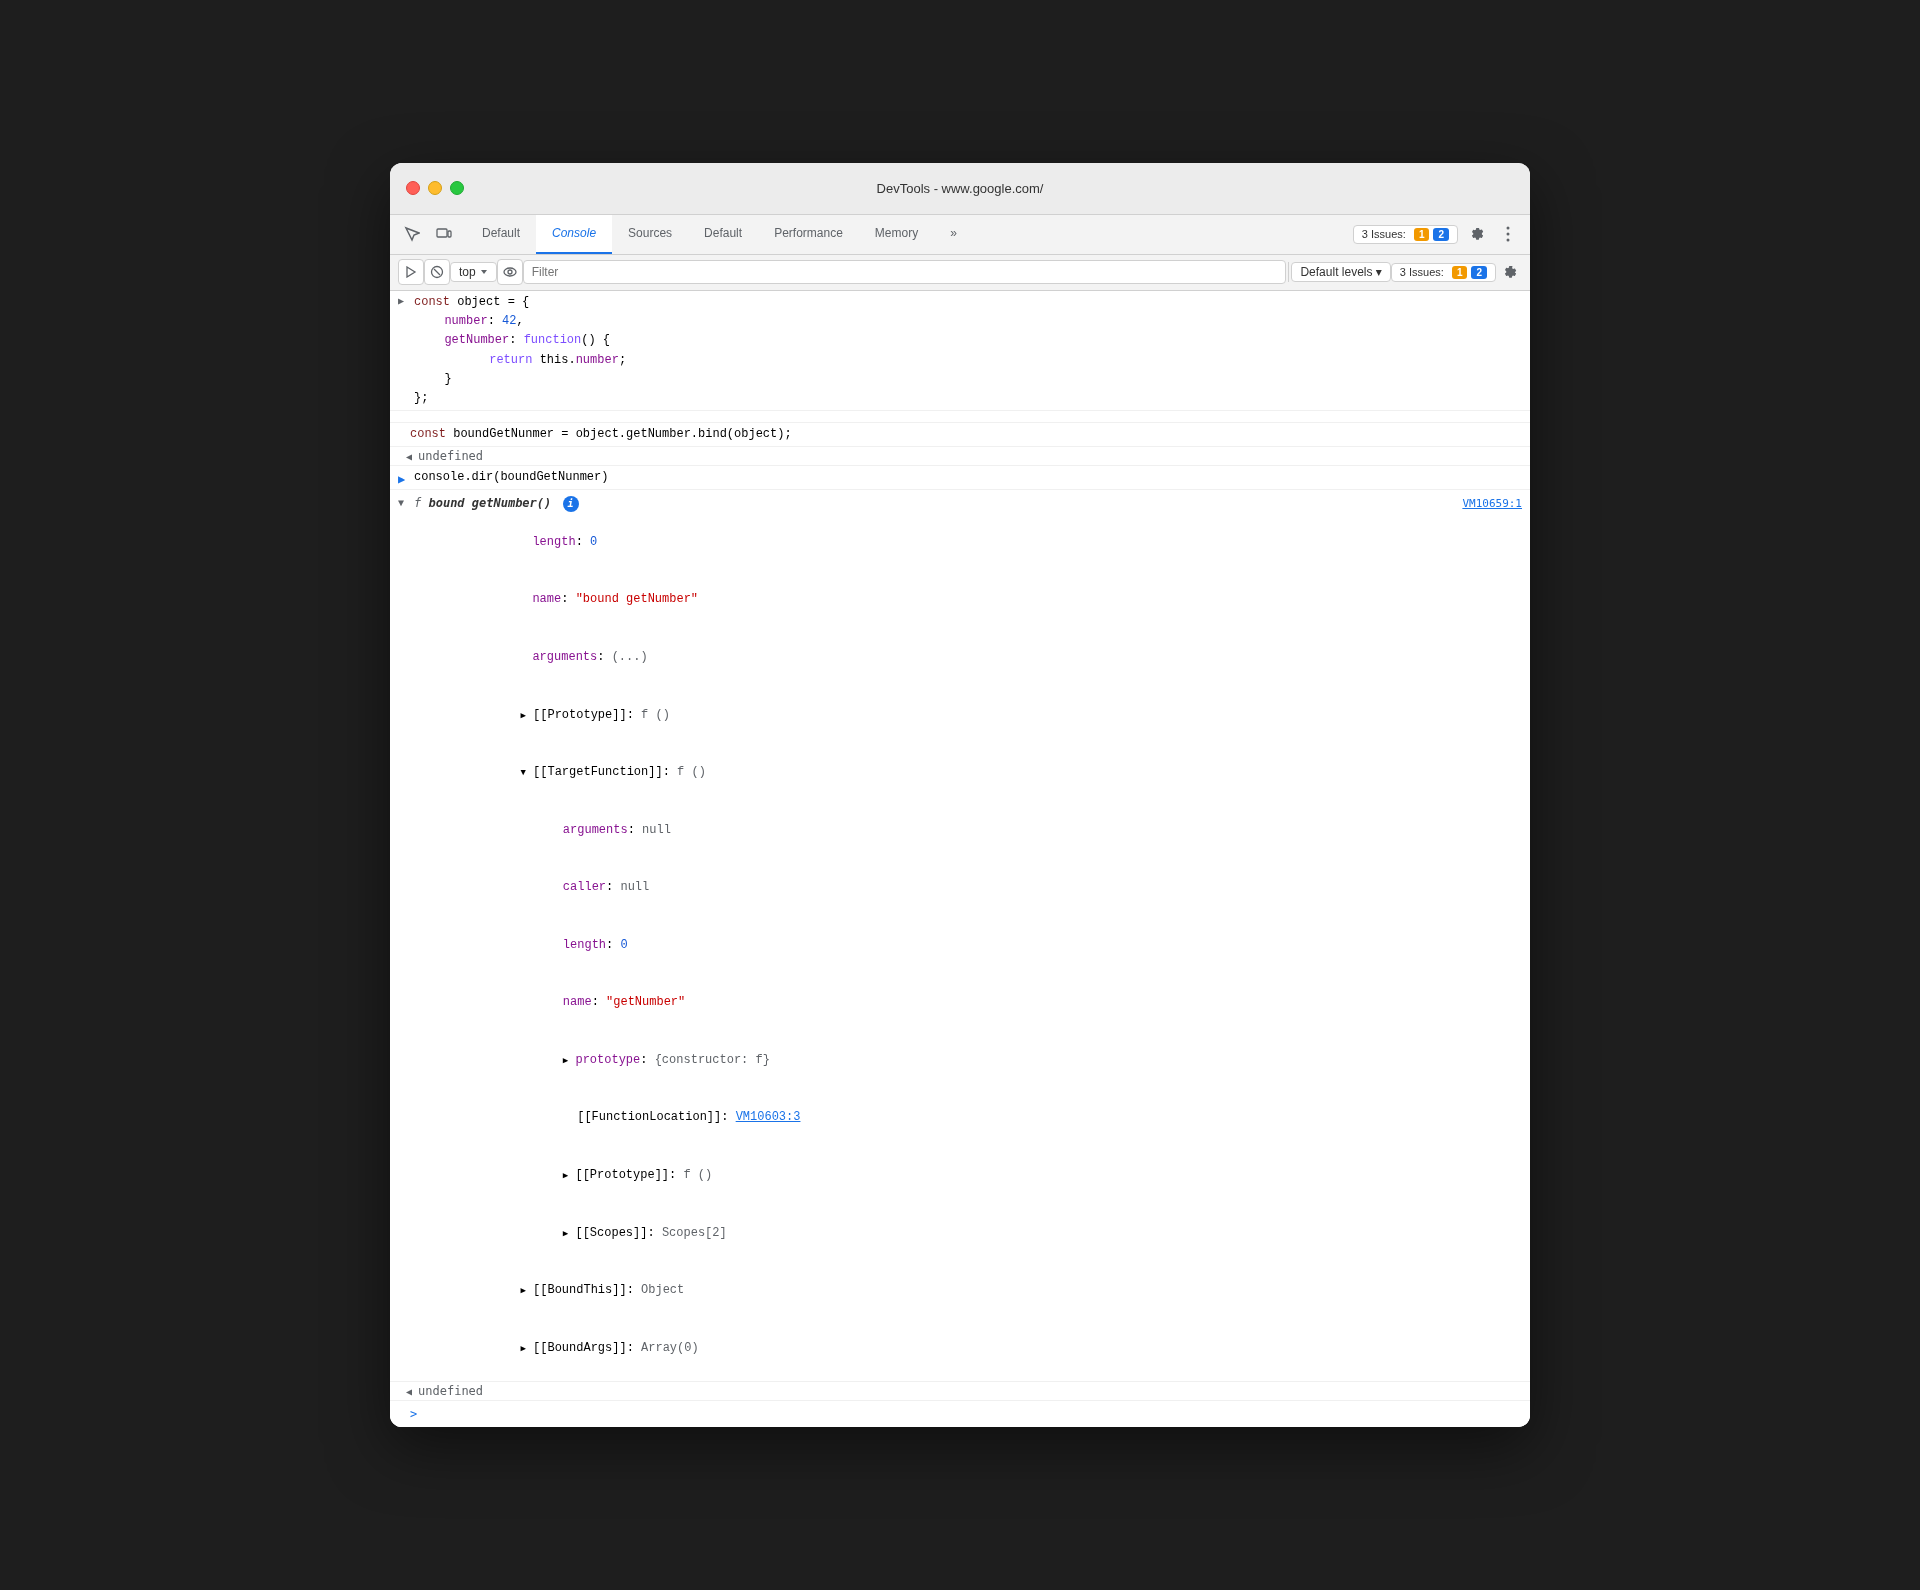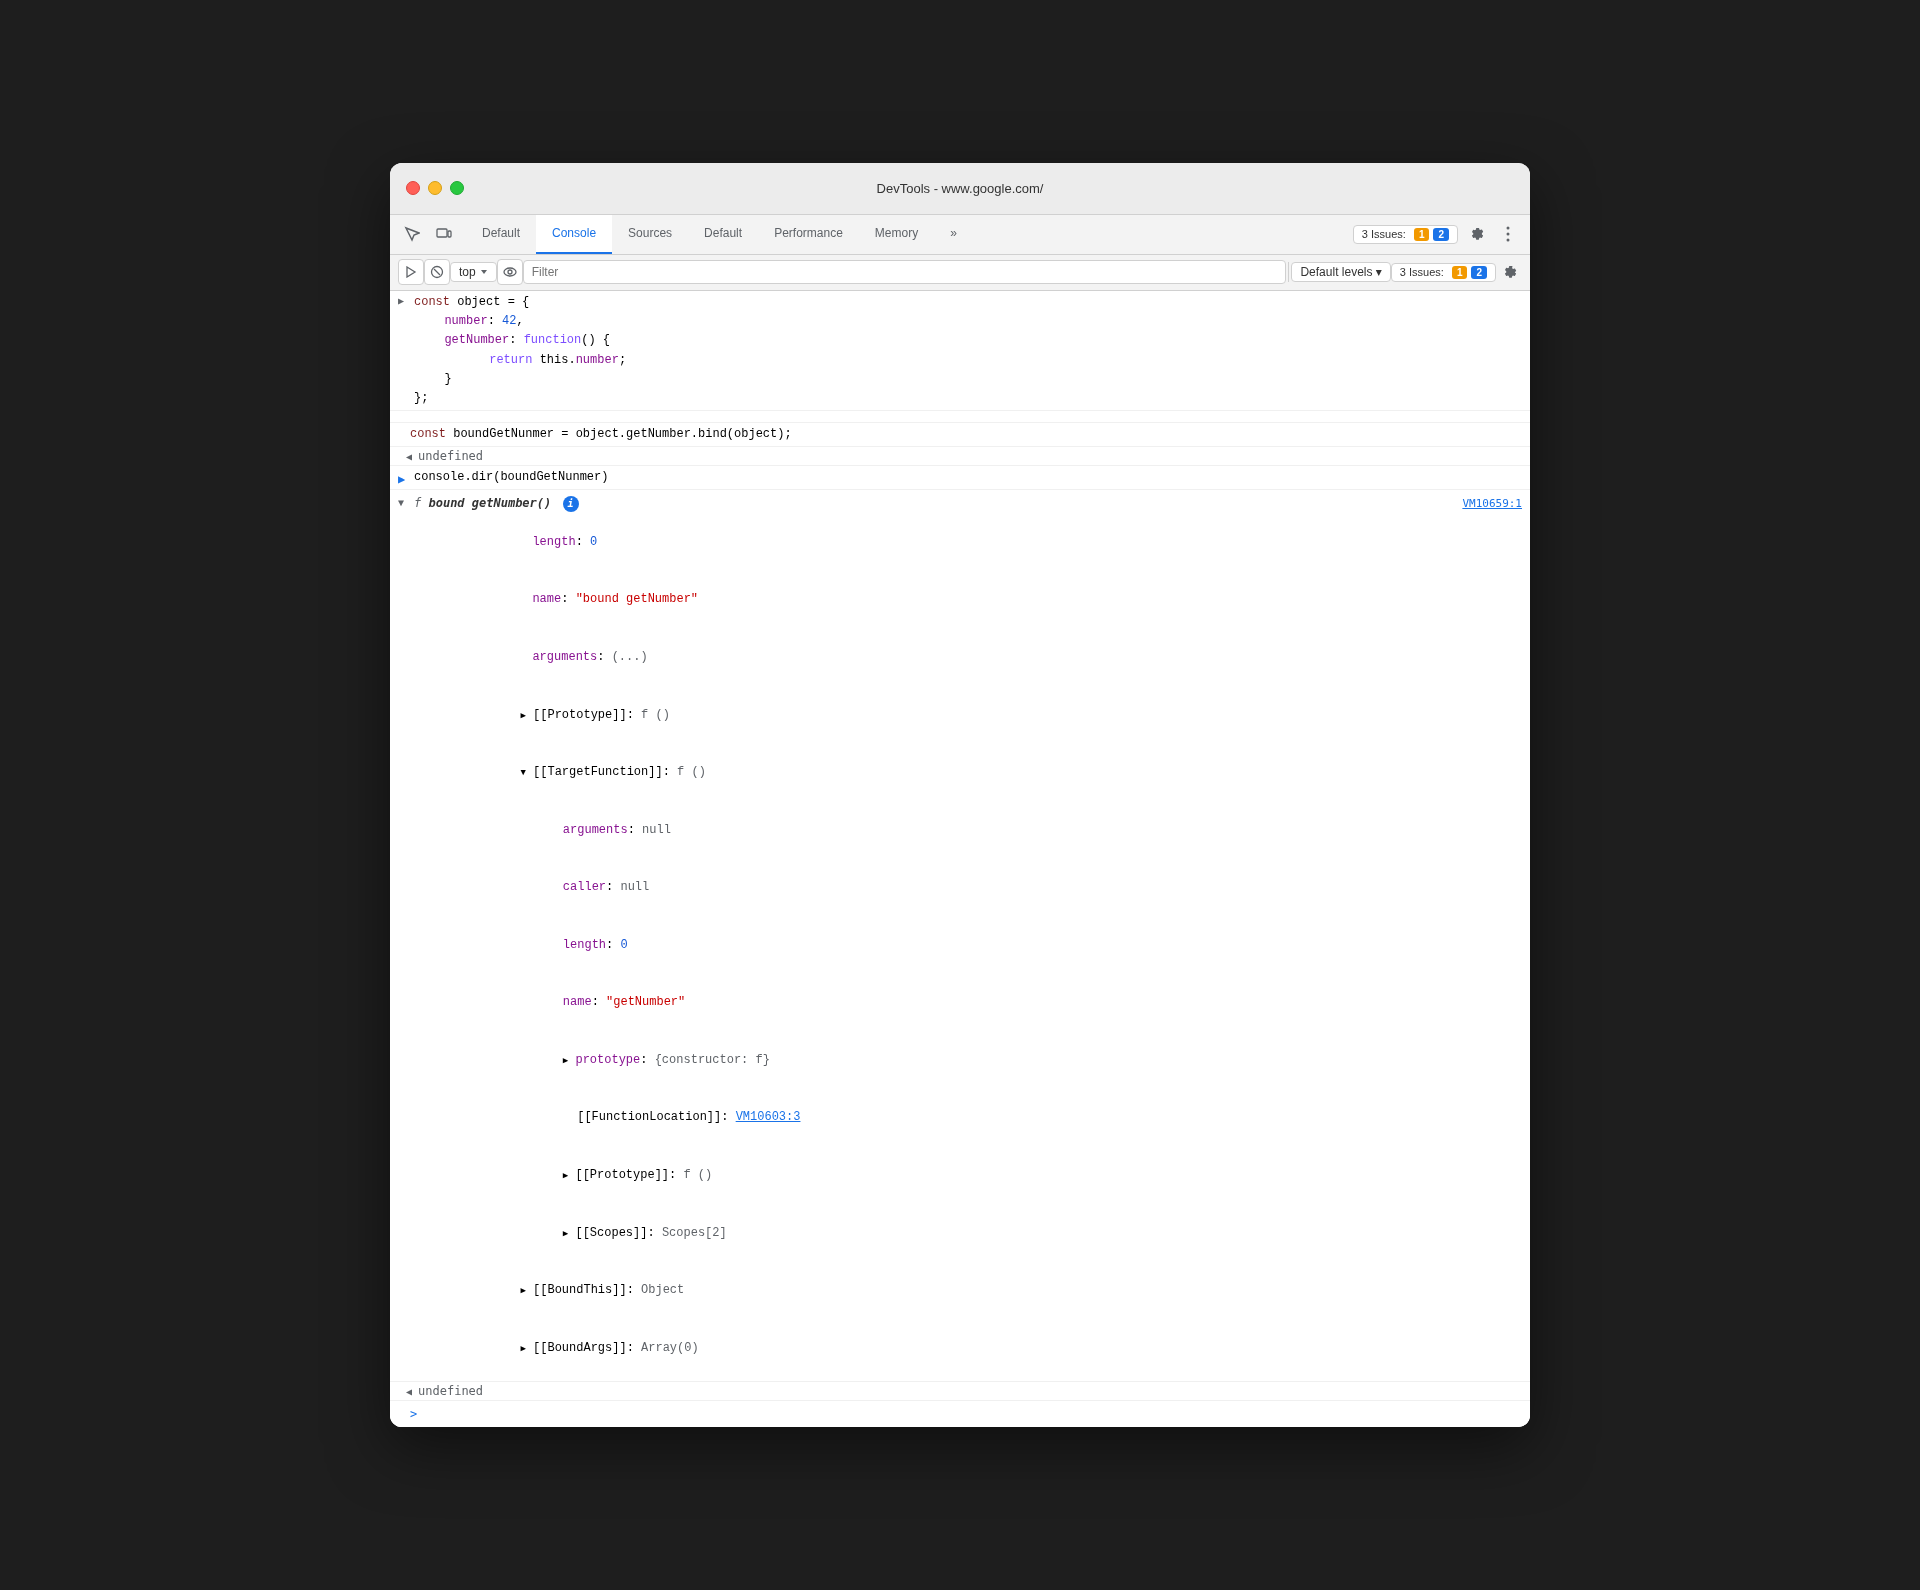--- a/index.html
+++ b/index.html
@@ -90,20 +90,21 @@
       font-size: 12px;
       color: #5f6368;
       cursor: pointer;
       border-bottom: 2px solid transparent;
       white-space: nowrap;
     }
     .tab.active {
       color: #1a73e8;
       border-bottom: 2px solid #1a73e8;
       background: #ffffff;
+      font-style: italic;
     }
     .tabs-right {
       display: flex;
       align-items: center;
       gap: 4px;
       margin-left: auto;
     }
     .issue-badge {
       display: flex;
       align-items: center;

